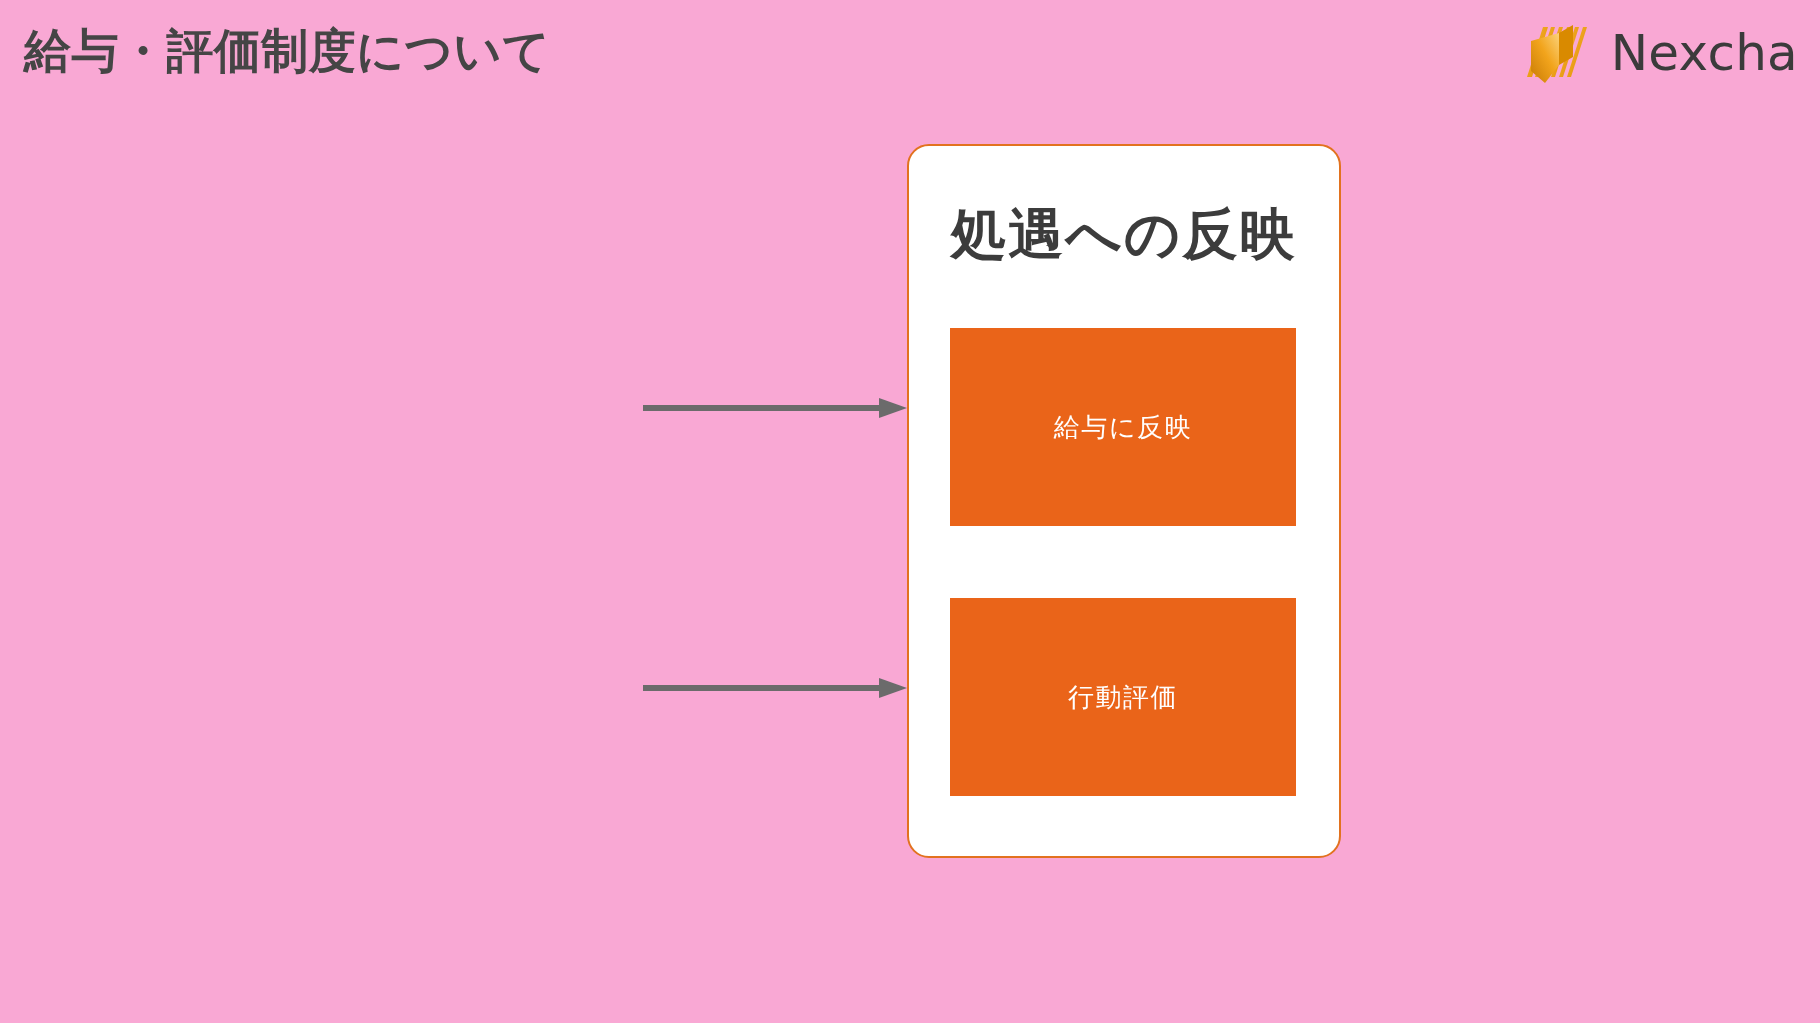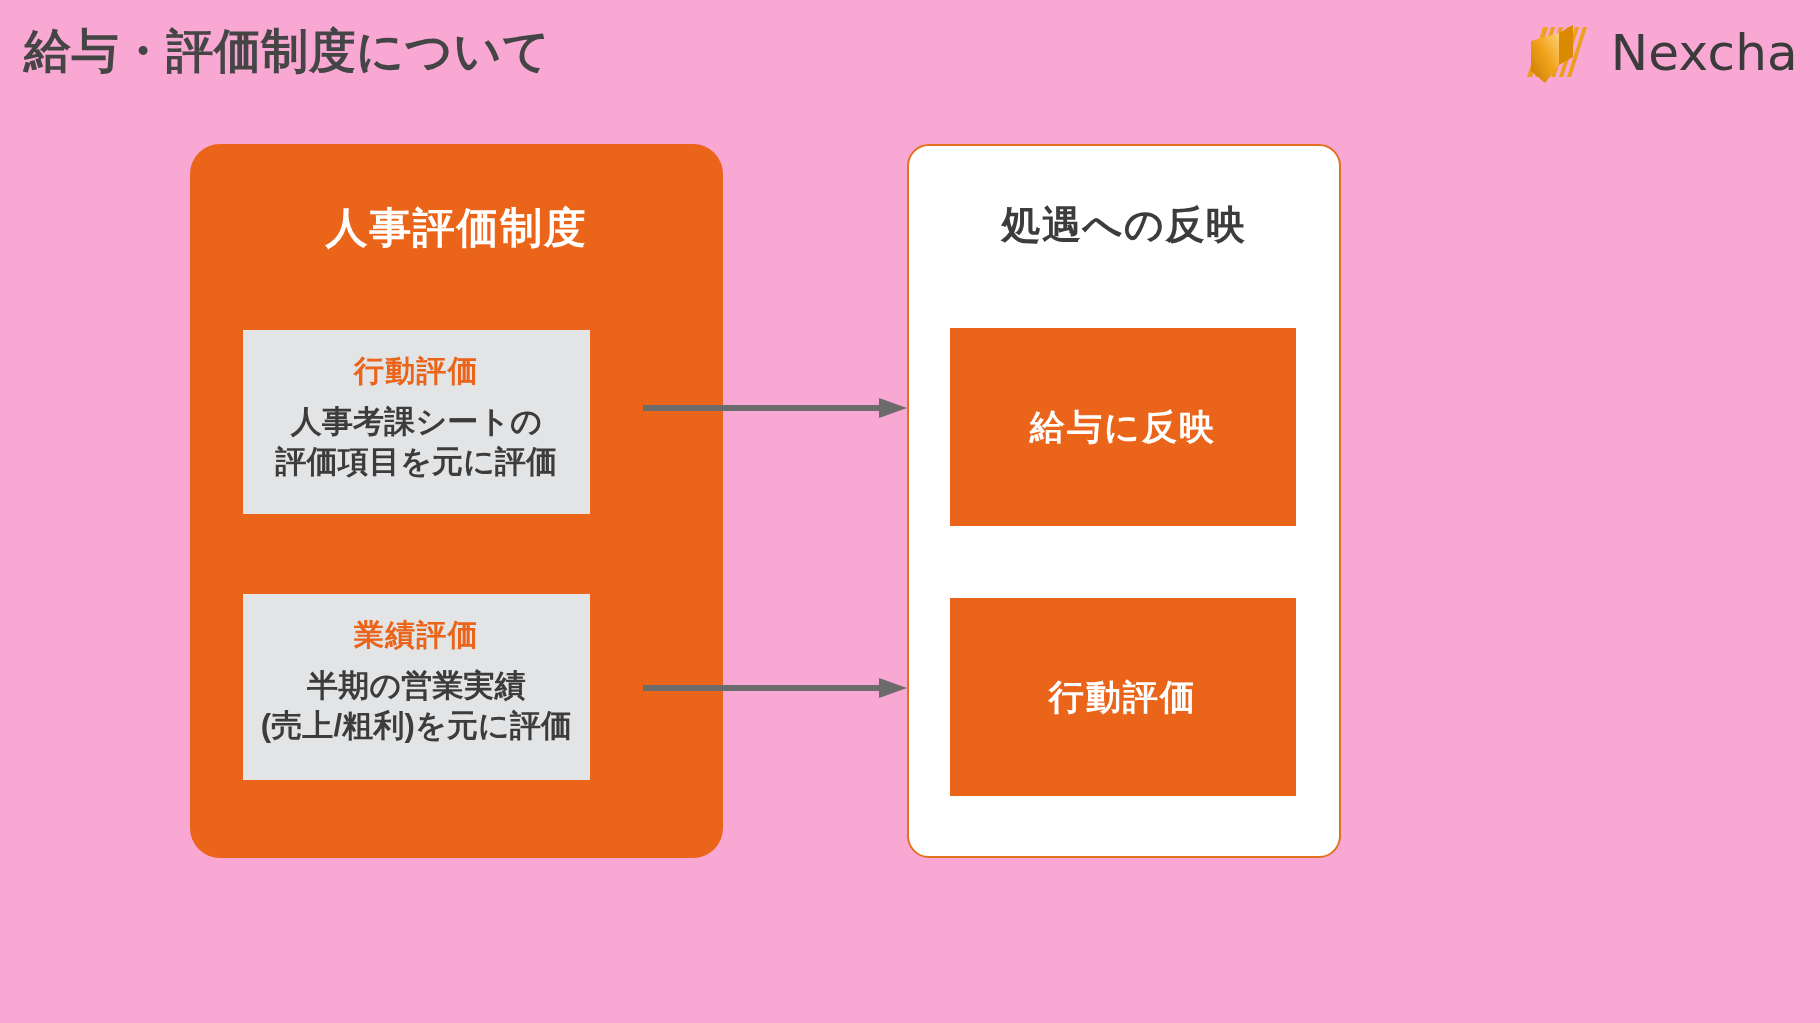--- a/index.html
+++ b/index.html
@@ -126,39 +126,39 @@
     border: 2px solid #e2721f;
     border-radius: 22px;
     box-sizing: border-box;
   }
   #right-panel-heading {
     position: absolute;
     left: 0;
     right: 0;
     top: 52px;
     text-align: center;
-    font-size: 39px;
+    font-size: 55px;
     font-weight: bold;
     color: #3c3c3c;
     letter-spacing: 0.04em;
   }
   .result-box {
     position: absolute;
     left: 41px;
     width: 346px;
     background: #ea6419;
     display: flex;
     align-items: center;
     justify-content: center;
   }
   #result-box-0 { top: 182px; height: 198px; }
   #result-box-1 { top: 452px; height: 198px; }
   .result-box-label {
-    font-size: 35px;
-    font-weight: bold;
+    font-size: 26px;
+    font-weight: normal;
     color: #ffffff;
     letter-spacing: 0.06em;
   }
 </style>
 </head>
 <body>
 
 <div id="slide">
 
   <div id="page-title">給与・評価制度について</div>
@@ -185,39 +185,20 @@
         <polygon points="38,56 54,6 58,6 42,56" fill="url(#gA)"></polygon>
         <polygon points="46,56 62,6 66,6 50,56" fill="url(#gA)"></polygon>
       </g>
 
       <polygon points="10,20 38,12 38,44 24,62 10,50" fill="url(#gB)"></polygon>
       <polygon points="38,12 52,4 52,36 38,44" fill="#d98a00"></polygon>
     </svg>
     <div id="logo-wordmark">Nexcha</div>
   </div>
 
-  <div id="left-panel">
-    <div id="left-panel-heading">人事評価制度</div>
-
-    <div class="eval-card" id="eval-card-0">
-      <div class="eval-card-title">行動評価</div>
-      <div class="eval-card-body">
-        <div>人事考課シートの</div>
-        <div>評価項目を元に評価</div>
-      </div>
-    </div>
-
-    <div class="eval-card" id="eval-card-1">
-      <div class="eval-card-title">業績評価</div>
-      <div class="eval-card-body">
-        <div>半期の営業実績</div>
-        <div>(売上/粗利)を元に評価</div>
-      </div>
-    </div>
-  </div>
 
   <svg class="flow-arrow" id="flow-arrow-0" viewBox="0 0 264 30">
     <rect x="0" y="12" width="240" height="6" fill="#6b6b6b"></rect>
     <polygon points="236,5 264,15 236,25" fill="#6b6b6b"></polygon>
   </svg>
 
   <svg class="flow-arrow" id="flow-arrow-1" viewBox="0 0 264 30">
     <rect x="0" y="12" width="240" height="6" fill="#6b6b6b"></rect>
     <polygon points="236,5 264,15 236,25" fill="#6b6b6b"></polygon>
   </svg>

